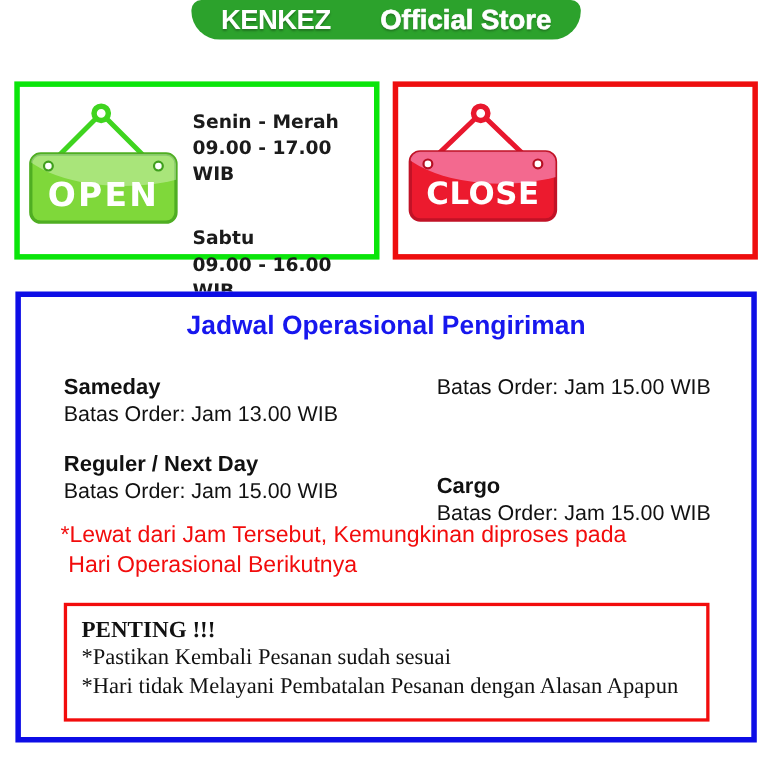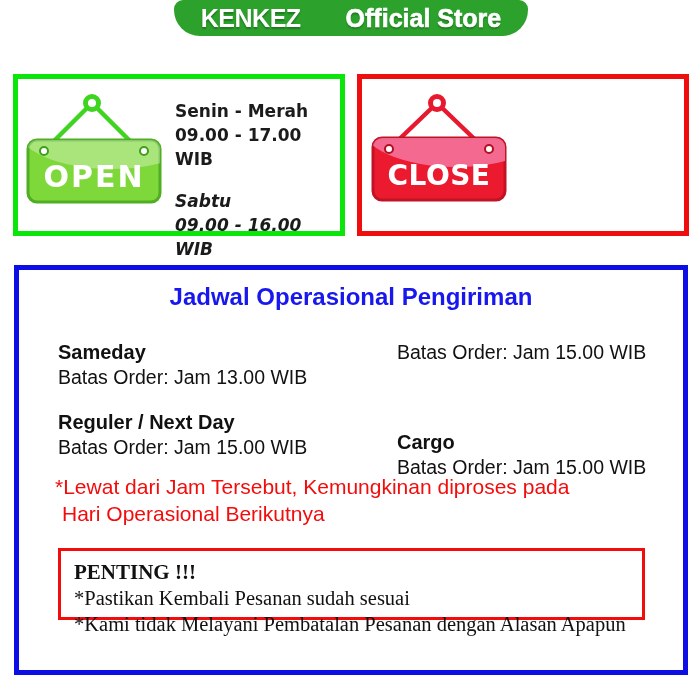--- a/index.html
+++ b/index.html
@@ -21,21 +21,21 @@
   .panel { position:absolute; top:74px; width:332px; height:162px; box-sizing:border-box; background:#fff; }
   .open-panel  { left:13px;  border:5px solid #0ae50a; }
   .close-panel { left:357px; border:5px solid #ee0e0e; }
   .sign-svg { position:absolute; left:2px; top:12px; }
 
   .sched {
     position:absolute; left:157px; top:20px;
     font-family:"DejaVu Sans", sans-serif; font-weight:bold;
     font-size:17px; line-height:24px; color:#1b1b1b;
   }
-  .sched-group + .sched-group { margin-top:18px;font-style:italic; }
+  .sched-group + .sched-group { margin-top:34px; }
 
   .closed-text {
     position:absolute; left:155px; top:45px;
     font-family:"DejaVu Sans", sans-serif; font-weight:bold;
     font-size:17px; line-height:29px; color:#1b1b1b;
   }
 
   
   .shipping {
     position:absolute; left:14px; top:265px; width:674px; height:410px;
@@ -49,21 +49,21 @@
   .svc .name { font-weight:bold; font-size:20px; }
   .svc.p0 { left:39px;  top:70px;  }
   .svc.p1 { left:378px; top:70px;  }
   .svc.p2 { left:39px;  top:140px; }
   .svc.p3 { left:378px; top:140px;margin-top:20px; }
 
   .note { position:absolute; left:36px; top:203px; color:#f20c0c; font-size:21px; line-height:27px; }
   .note .l2 { padding-left:7px; }
 
   .imp {
-    position:absolute; left:39px; top:278px; width:587px; height:72px;
+    position:absolute; left:39px; top:278px; width:587px; height:108px;
     border:3px solid #f20c0c; box-sizing:border-box; padding:8px 13px 0 13px;
     font-family:"Liberation Serif", serif; font-size:20.5px; line-height:26px; color:#111;
   }
   .imp .imp-title { font-weight:bold; font-size:21px; }
 </style>
 </head>
 <body>
 
 <div class="stage">
 
@@ -136,17 +136,17 @@
     </div>
 
     <div class="note">
       <div class="l1">*Lewat dari Jam Tersebut, Kemungkinan diproses pada</div>
       <div class="l2">Hari Operasional Berikutnya</div>
     </div>
 
     <div class="imp">
       <div class="imp-title">PENTING !!!</div>
       <div class="imp-line">*Pastikan Kembali Pesanan sudah sesuai</div>
-      <div class="imp-line">*Kami tidak Melayani Pembatalan Pesanan dengan Alasan Apapun</div>
+      <div class="imp-line">*Hari tidak Melayani Pembatalan Pesanan dengan Alasan Apapun</div>
     </div>
   </section>
 
 </div>
 
 </body></html>

